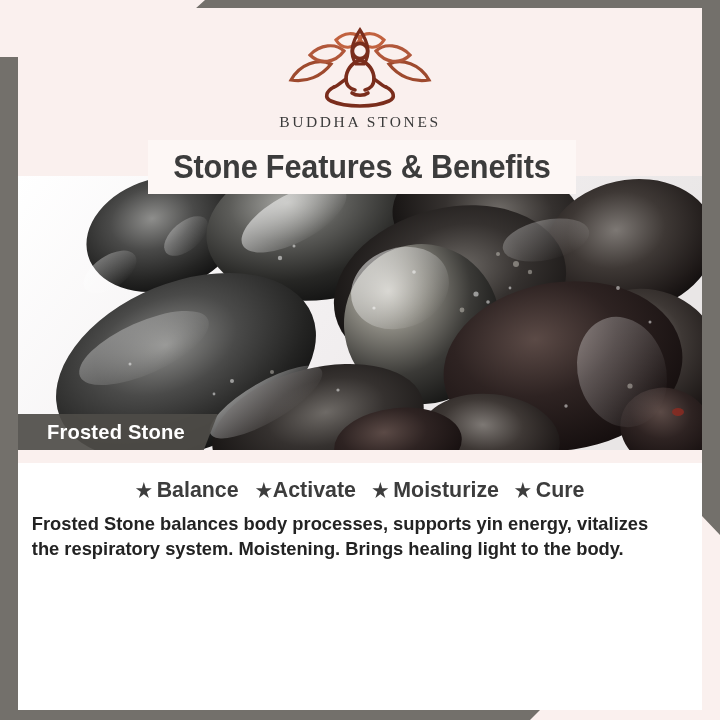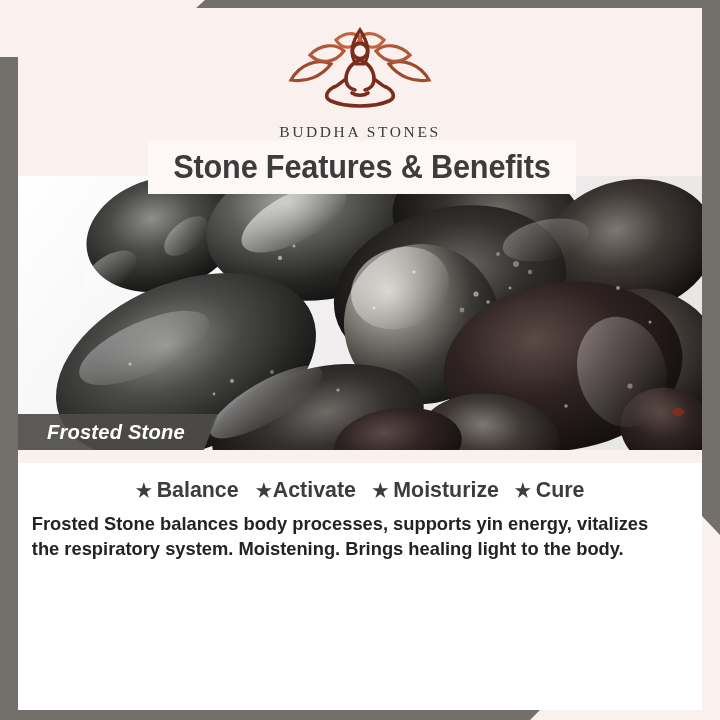--- a/index.html
+++ b/index.html
@@ -35,21 +35,21 @@
   }
 
   #logo-wrap {
     position:absolute;
     left:0; top:16px;
     width:684px;
     text-align:center;
   }
   #logo-mark { display:block; margin:0 auto; }
   #brand-name {
-    margin-top:13px;
+    margin-top:3px;
     font-family:"Liberation Serif", serif;
     font-size:15.5px;
     letter-spacing:2.6px;
     color:#3b3b3b;
     font-weight:400;
   }
 
   
   #title-banner {
     position:absolute;
@@ -81,21 +81,20 @@
   
   #stone-tag {
     position:absolute;
     left:0; bottom:0;
     height:36px;
     padding:0 30px 0 26px;
     background:rgba(78,76,72,0.92);
     display:flex; align-items:center;
     clip-path:polygon(0 0, 100% 0, calc(100% - 14px) 100%, 0 100%);
     z-index:4;
-    font-style:italic;
   }
   #stone-tag-label {
     color:#fff;
     font-size:21px;
     font-weight:700;
     letter-spacing:0.2px;
     transform:scaleX(0.96);
     white-space:nowrap;
   }
 

